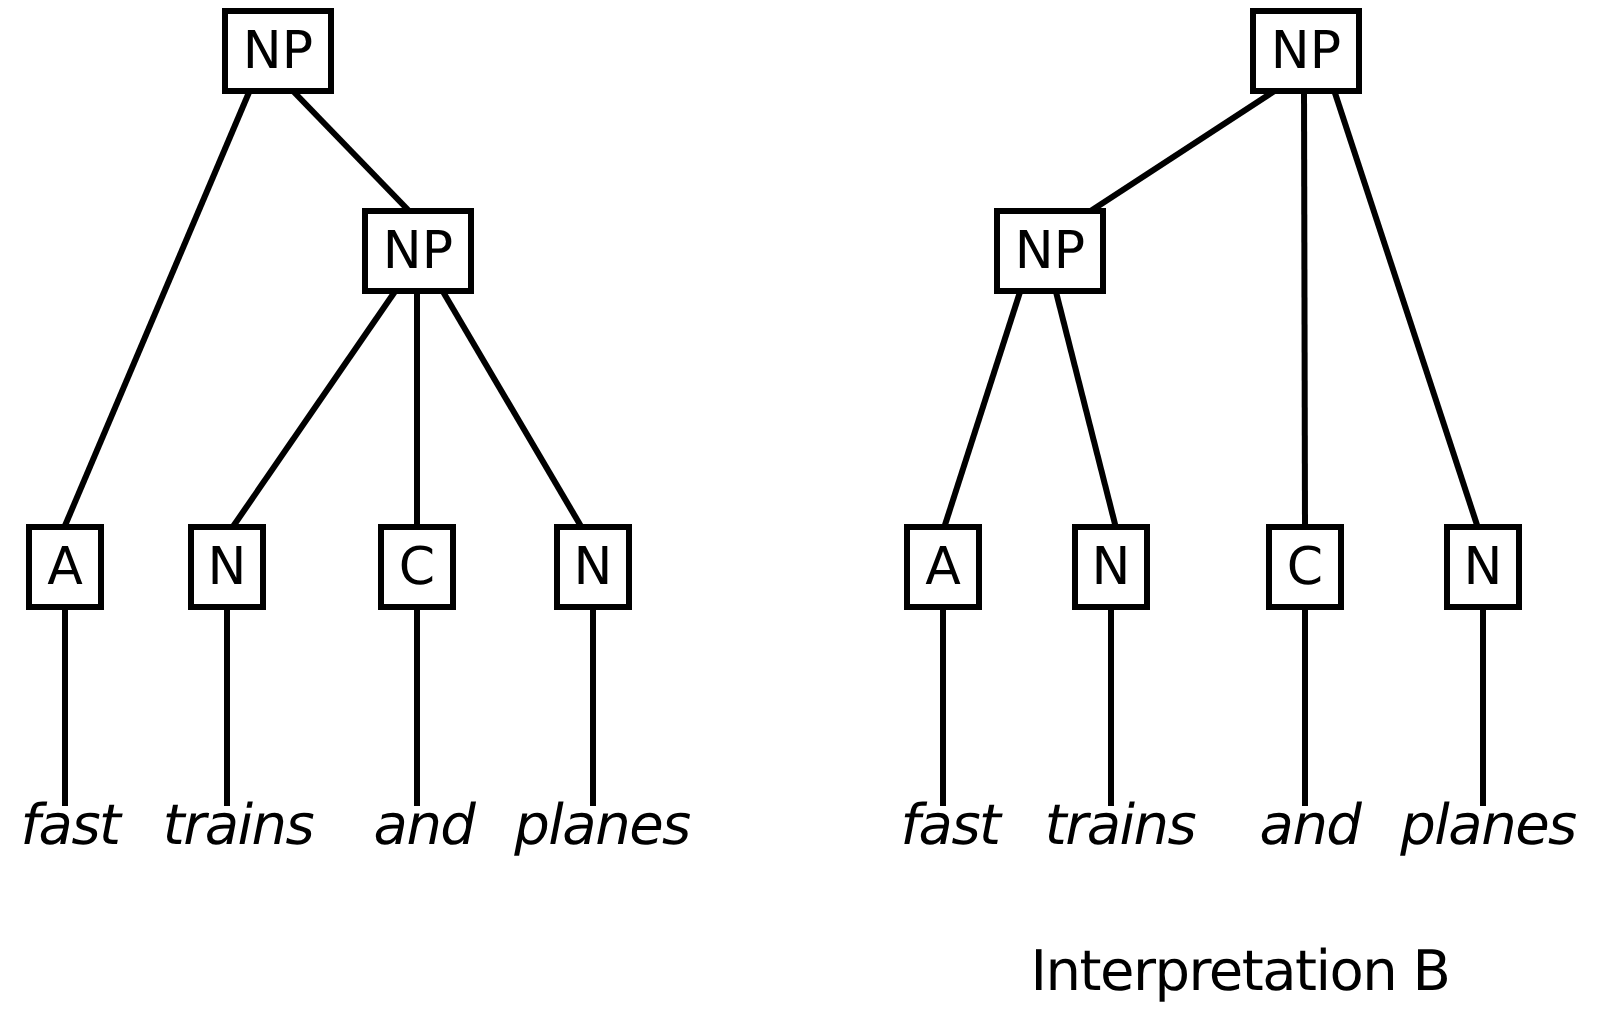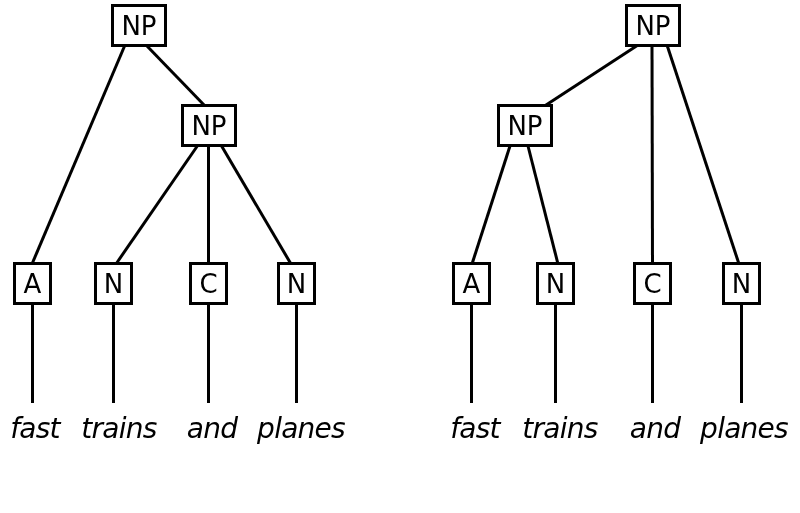--- a/index.html
+++ b/index.html
@@ -38,21 +38,21 @@
     align-items: center;
     justify-content: center;
     font-size: 26px;
     line-height: 1;
     color: var(--ink);
   }
   .np-node { width: 56px; height: 43px; }
   .leaf-node { width: 39px; height: 43px; }
   .word {
     position: absolute;
-    top: 412px;
+    top: 396px;
     transform: translateX(-50%);
     font-style: italic;
     font-size: 28px;
     letter-spacing: -0.75px;
     white-space: nowrap;
     color: var(--ink);
   }
   .caption {
     position: absolute;
     top: 469px;
@@ -114,15 +114,16 @@
     <div class="node leaf-node" style="left:452px; top:262px;">A</div>
     <div class="node leaf-node" style="left:536px; top:262px;">N</div>
     <div class="node leaf-node" style="left:633px; top:262px;">C</div>
     <div class="node leaf-node" style="left:722px; top:262px;">N</div>
 
     <div class="word" style="left:475px;">fast</div>
     <div class="word" style="left:560px;">trains</div>
     <div class="word" style="left:655px;">and</div>
     <div class="word" style="left:744px;">planes</div>
 
+    <div class="caption" style="left:620px;">Interpretation B</div>
   </div>
 
 </div>
 
 </body></html>

